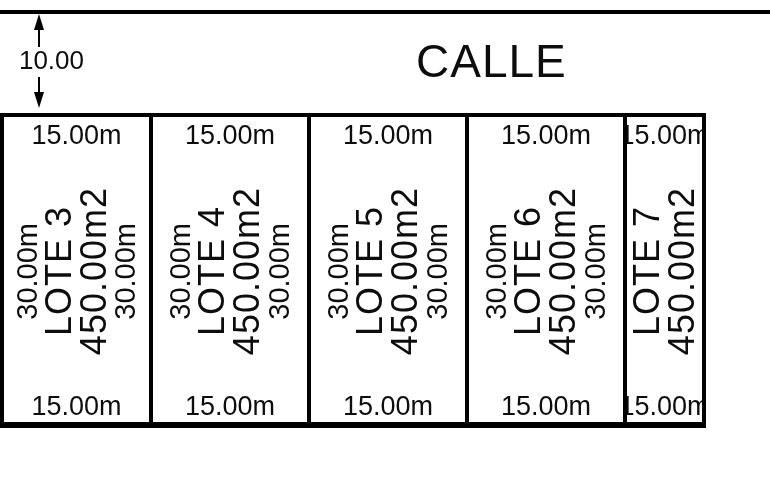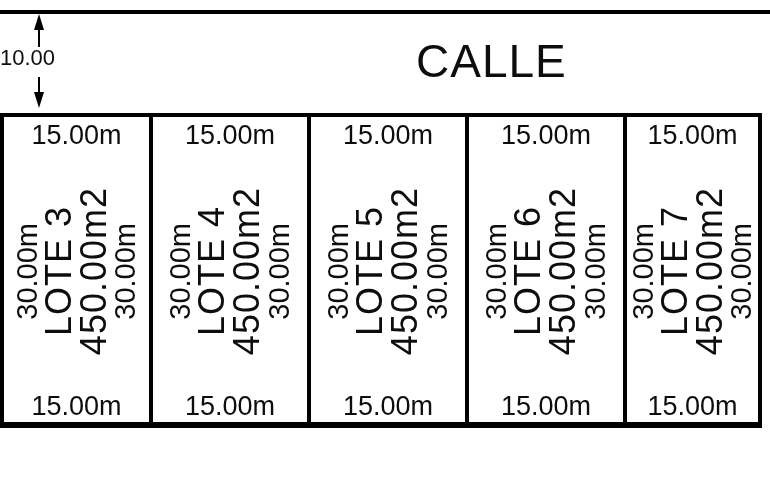--- a/index.html
+++ b/index.html
@@ -55,31 +55,31 @@
     left: 34px; top: 92px;
     width: 0; height: 0;
     border-left: 5px solid transparent;
     border-right: 5px solid transparent;
     border-top: 16px solid #000;
   }
   .dim-value {
     position: absolute;
     left: 0; top: 47px;
     width: 84px;
-    text-align: left;
-    font-size: 22px;
+    text-align: right;
+    font-size: 26px;
     line-height: 1;
     background: transparent;
   }
 
   
   .lots {
     position: absolute;
     left: 0; top: 113px;
-    width: 762px; height: 315px;
+    width: 706px; height: 315px;
     box-sizing: border-box;
     border: 4px solid #000;
     border-bottom-width: 6px;
     background: #fff;
     display: flex;
     flex-direction: row;
   }
   .lot {
     box-sizing: border-box;
     border-right: 4px solid #000;

